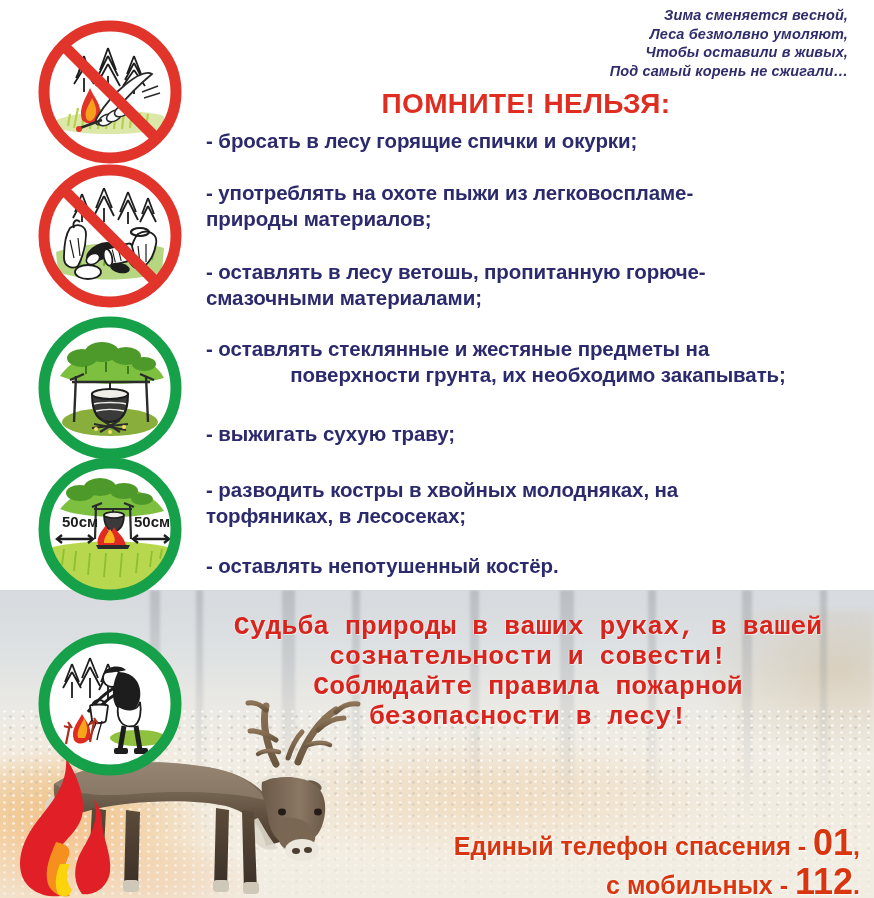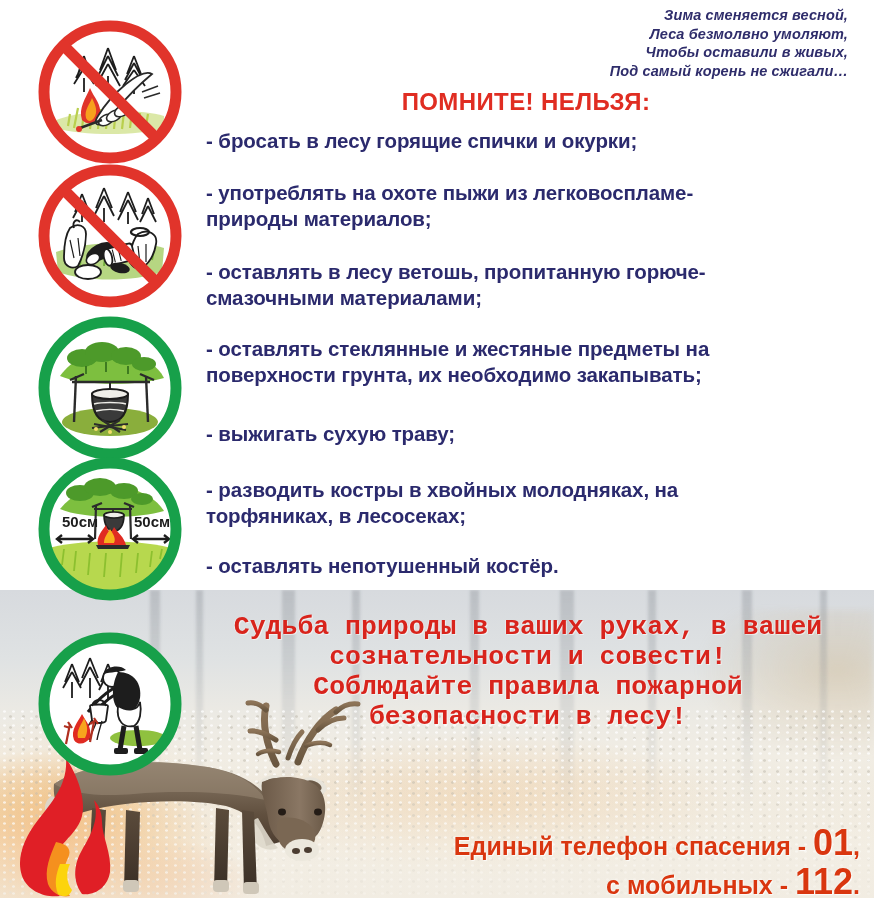--- a/index.html
+++ b/index.html
@@ -83,21 +83,21 @@
     color: #2f2d6b;
     letter-spacing: 0.1px;
   }
 
   
   #title {
     position: absolute;
     left: 196px; top: 88px;
     width: 660px;
     text-align: center;
-    font-size: 24px;
+    font-size: 28px;
     font-weight: bold;
     color: #e02d22;
     letter-spacing: 0.4px;
   }
 
   
   .rule {
     position: absolute;
     left: 206px;
     width: 664px;
@@ -262,21 +262,21 @@
     <span style="text-align:left;">природы материалов;</span>
   </div>
 
   <div class="rule justify" style="top:259px;">
     <span>- оставлять в лесу ветошь, пропитанную горюче-</span>
     <span style="text-align:left;">смазочными материалами;</span>
   </div>
 
   <div class="rule justify" style="top:336px;">
     <span>- оставлять стеклянные и жестяные предметы на</span>
-    <span style="text-align:left;">поверхности грунта, их необходимо закапывать;</span>
+    <span style="text-align:center;">поверхности грунта, их необходимо закапывать;</span>
   </div>
 
   <div class="rule" style="top:421px;">
     <span>- выжигать сухую траву;</span>
   </div>
 
   <div class="rule justify" style="top:477px;">
     <span>- разводить костры в хвойных молодняках, на</span>
     <span style="text-align:left;">торфяниках, в лесосеках;</span>
   </div>

